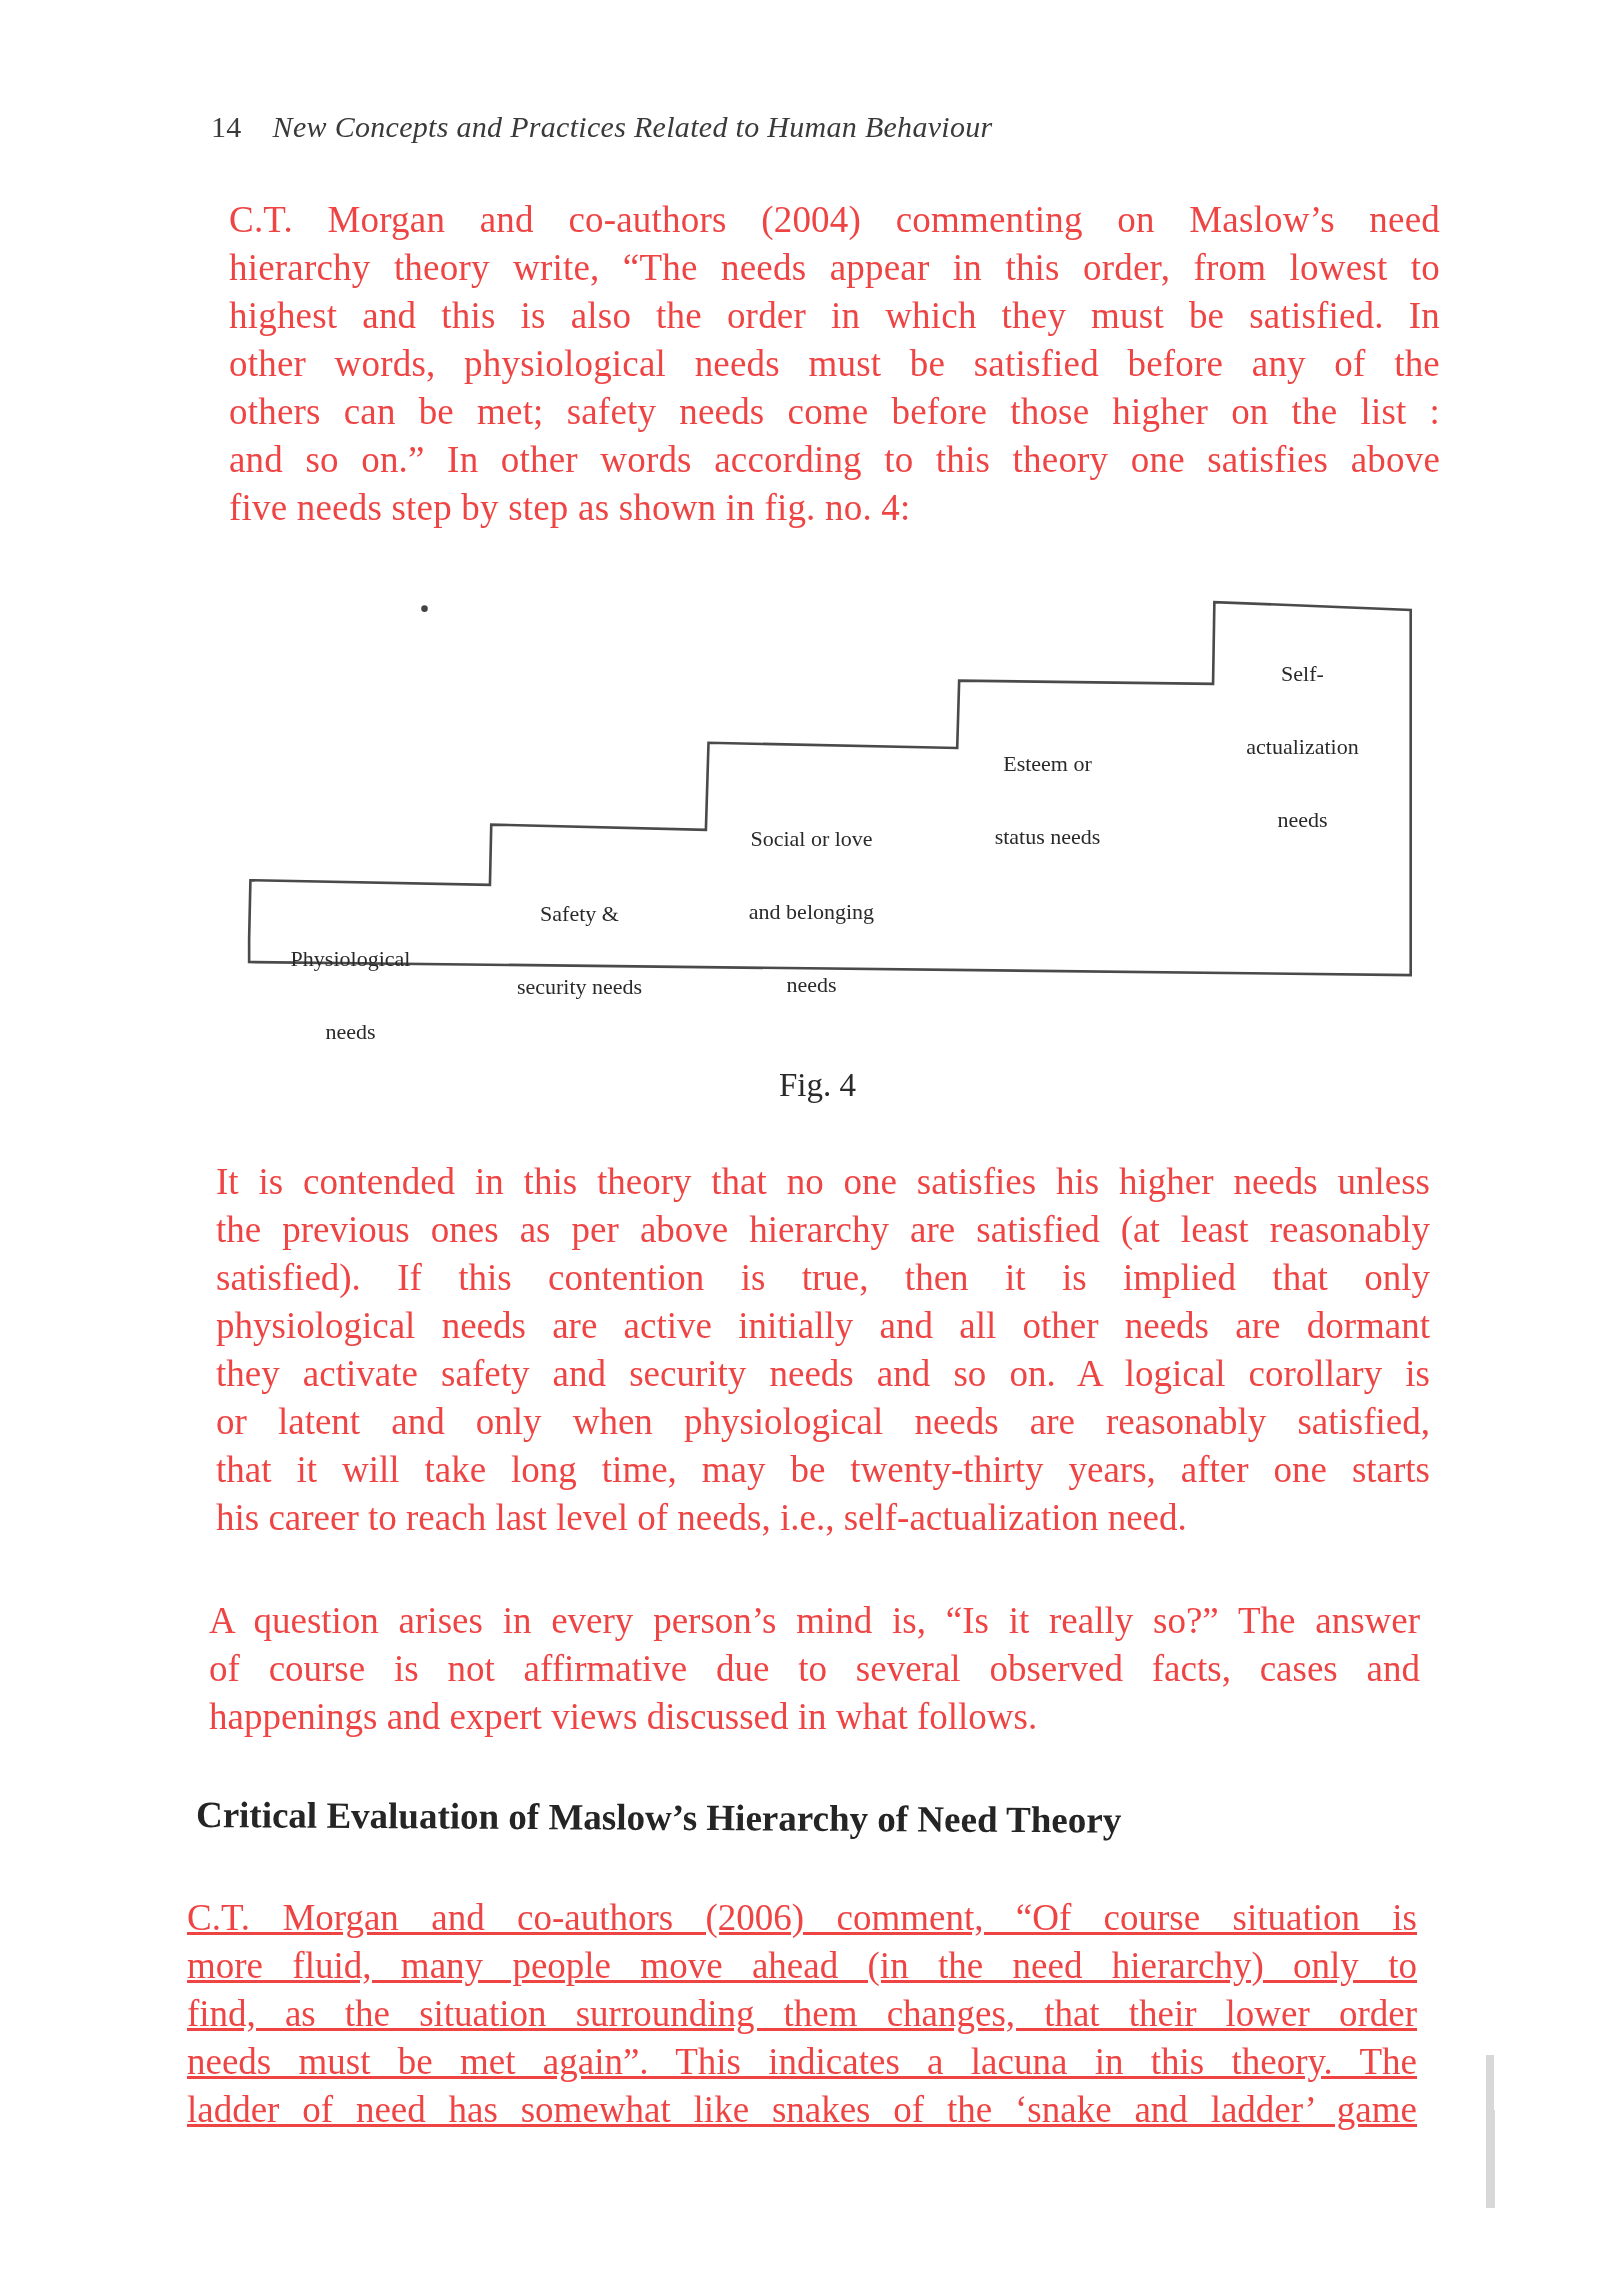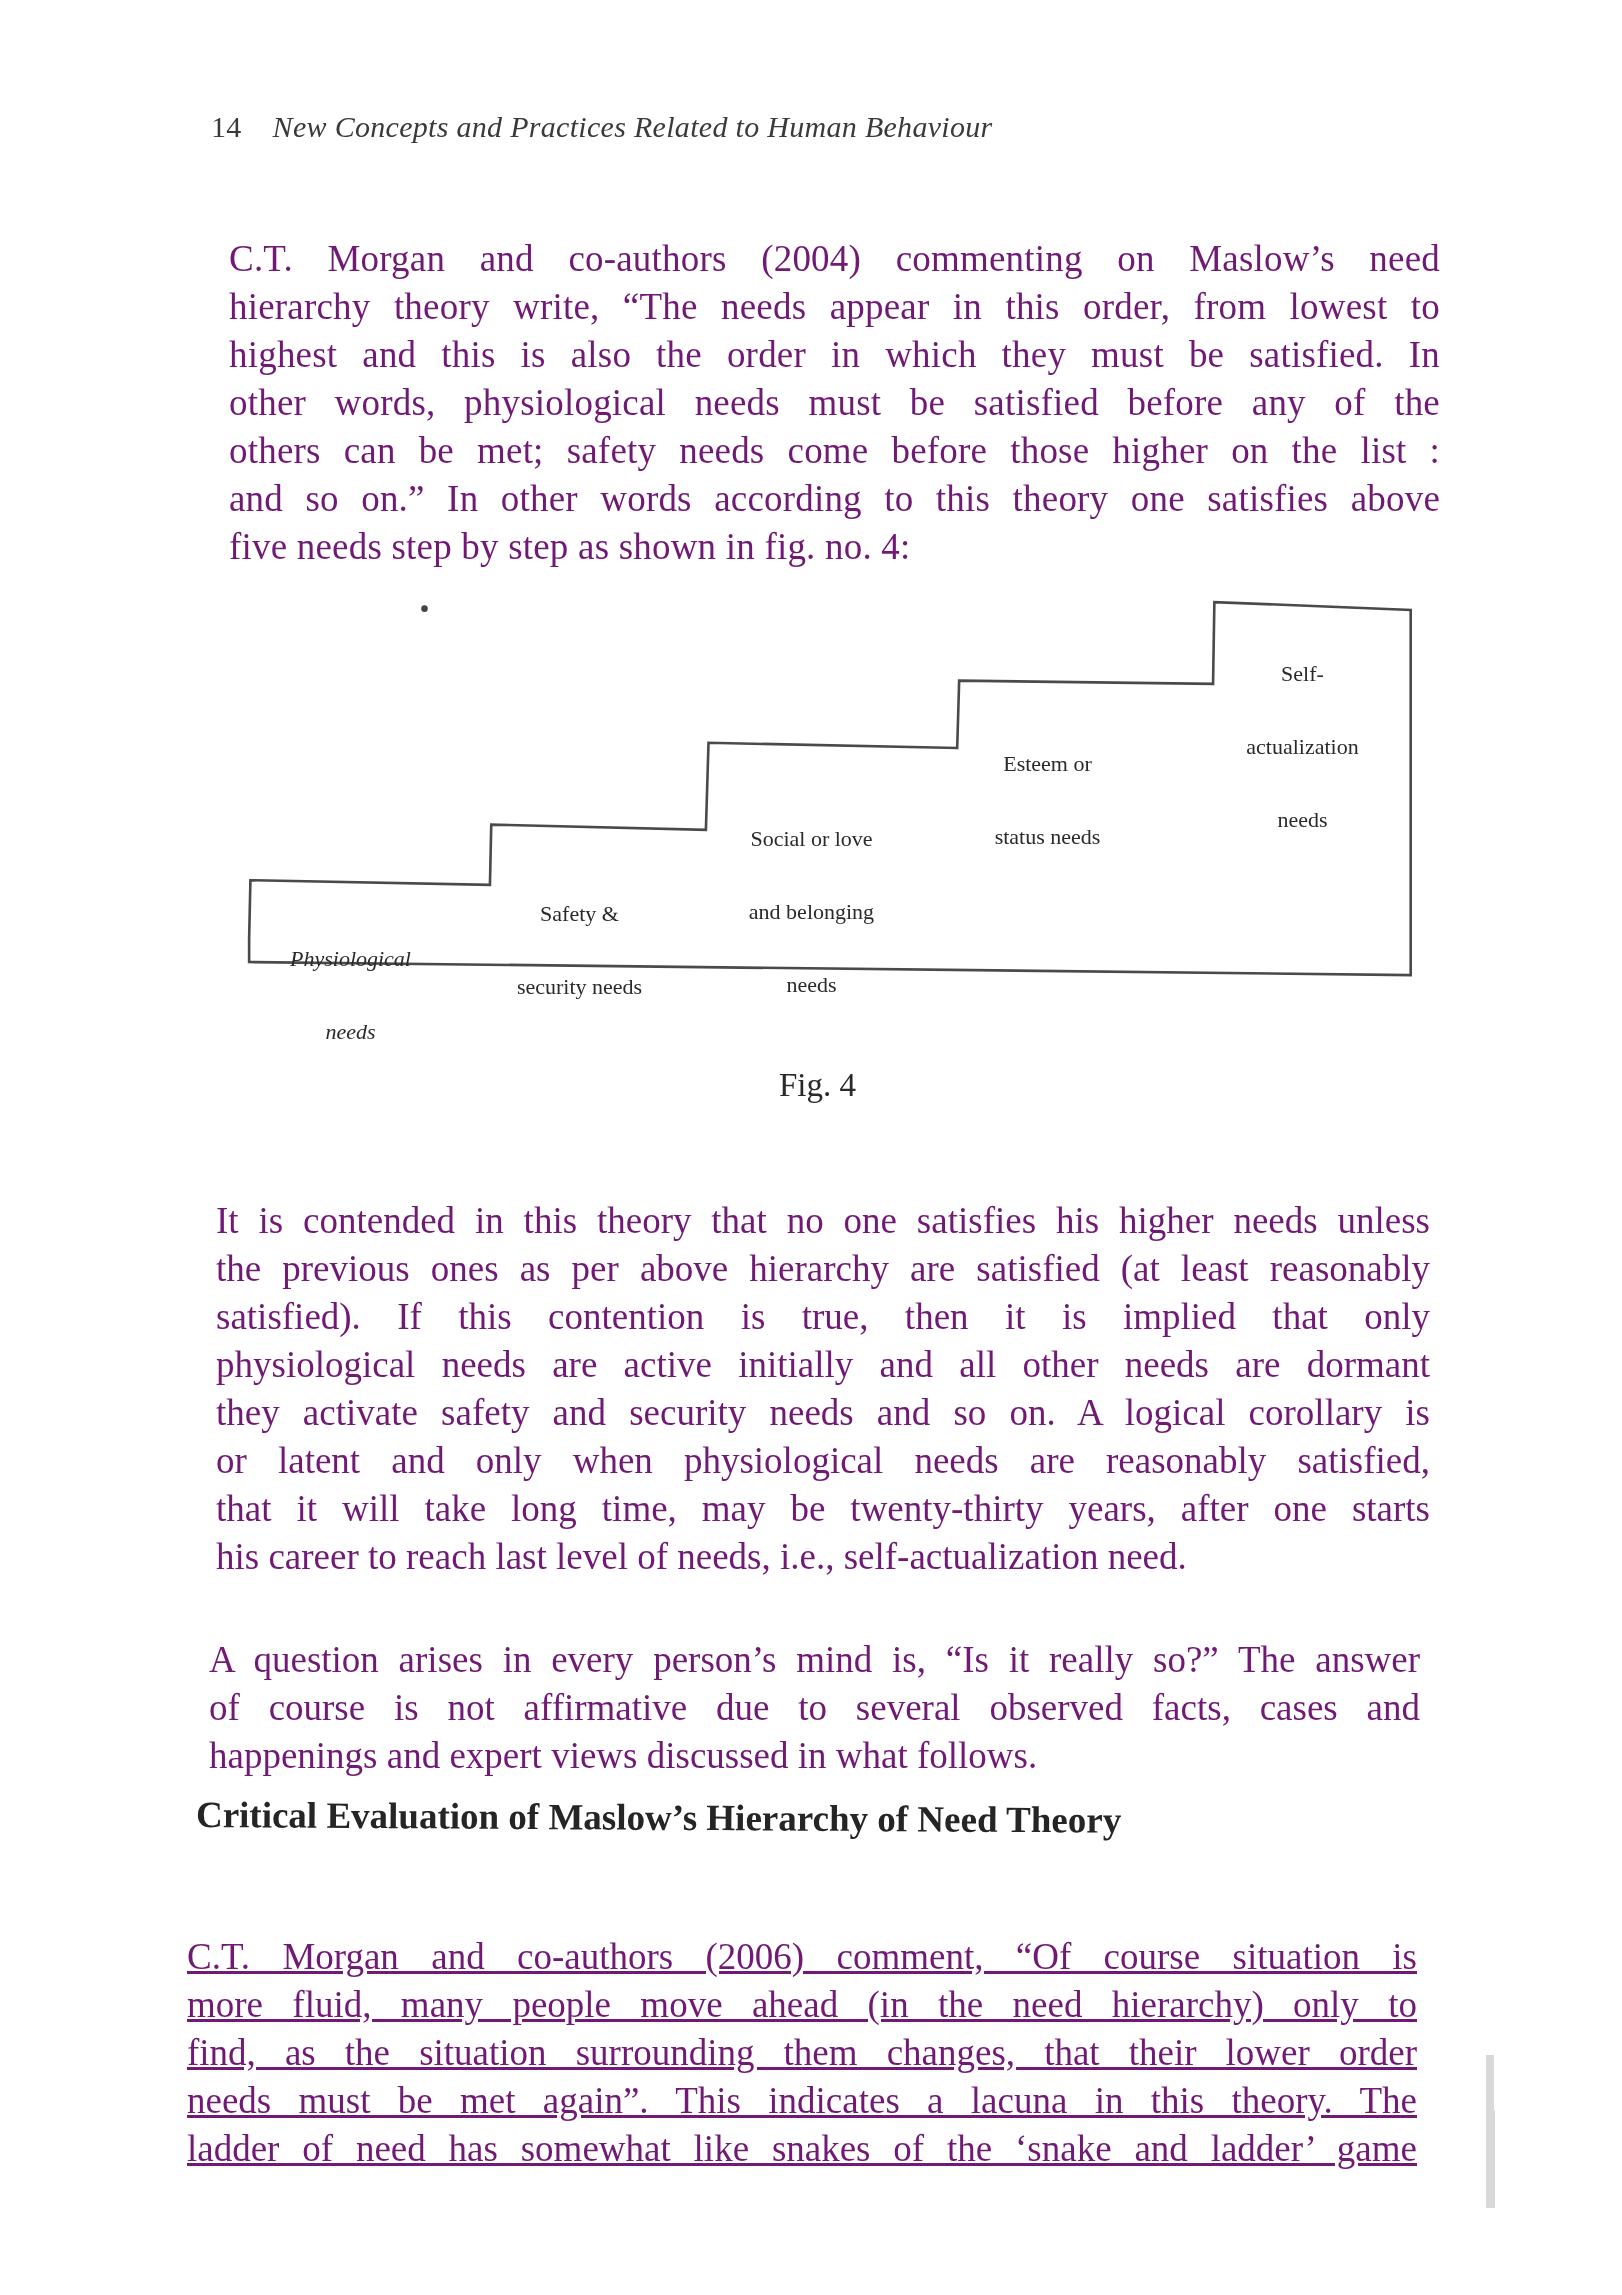--- a/index.html
+++ b/index.html
@@ -37,22 +37,21 @@
     .running-head .title {
       font-style: italic;
     }
     .para {
       position: absolute;
       left: 229px;
       width: 1211px;
       font-size: 38px;
       line-height: 48px;
       text-align: justify;
-      color: #701a75;
-      margin-top: 39px;
+      color: #ef4444;
     }
     .para .line {
       display: block;
       text-align: justify;
       text-align-last: justify;
       white-space: nowrap;
       overflow: visible;
     }
     .para .line.last {
       text-align-last: left;
@@ -124,21 +123,21 @@
     <span class="line">and so on.” In other words according to this theory one satisfies above</span>
     <span class="line last">five needs step by step as shown in fig. no. 4:</span>
   </div>
 
   <div class="figure">
     <svg width="1178" height="445" viewBox="0 0 1800 680">
       <polyline points="20,535 20,570 1795,590 1795,32 1495,20 1493,145 1105,140 1102,243 722,235 718,368 390,360 388,452 22,445 20,535" fill="none" stroke="#4a4a4a" stroke-width="4" stroke-linejoin="miter"></polyline>
       <circle cx="288" cy="30" r="5" fill="#444"></circle>
     </svg>
 
-    <div class="step-label" style="left:36px; top:313px; width:157px;font-style:italic;">
+    <div class="step-label" style="left:36px; top:313px; width:157px;">
       <span>Physiological</span>
       <span>needs</span>
     </div>
     <div class="step-label" style="left:265px; top:268px; width:157px;">
       <span>Safety &amp;</span>
       <span>security needs</span>
     </div>
     <div class="step-label" style="left:497px; top:193px; width:157px;">
       <span>Social or love</span>
       <span>and belonging</span>

